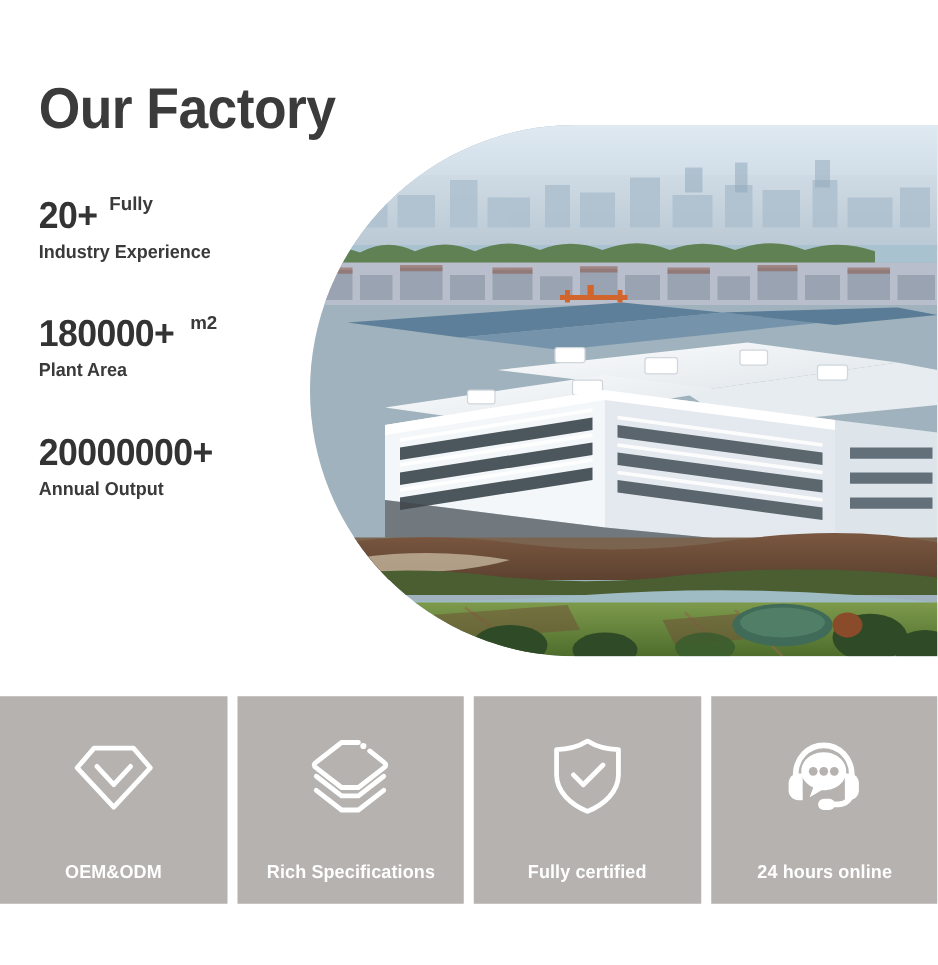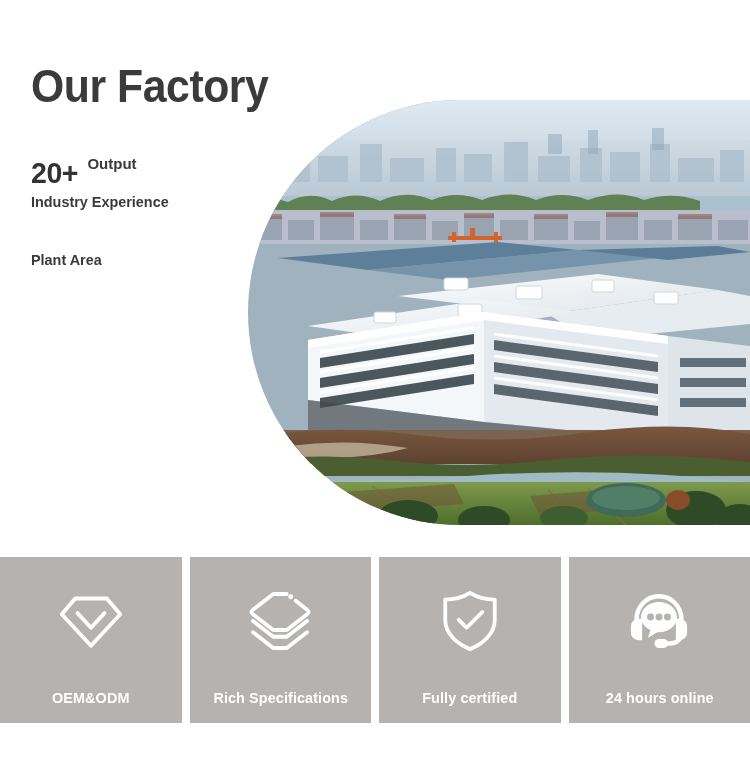--- a/index.html
+++ b/index.html
@@ -281,29 +281,40 @@
       </svg>
     </div>
 
     <h1 class="page-title">Our Factory</h1>
 
     <div class="stats">
 
       <div class="stat">
         <div class="stat-top">
           <span class="stat-value">20+</span>
-          <span class="stat-unit">Output</span>
+          <span class="stat-unit">Fully</span>
         </div>
         <div class="stat-label">Industry Experience</div>
       </div>
 
       <div class="stat">
+        <div class="stat-top">
+          <span class="stat-value">180000+</span>
+          <span class="stat-unit">m2</span>
+        </div>
         <div class="stat-label">Plant Area</div>
       </div>
 
+      <div class="stat">
+        <div class="stat-top">
+          <span class="stat-value">20000000+</span>
+          <span class="stat-unit"></span>
+        </div>
+        <div class="stat-label">Annual Output</div>
+      </div>
 
     </div>
   </div>
 
   <div class="features">
 
     <div class="feature-card">
       <div class="feature-icon">
         <svg viewBox="0 0 64 64" fill="none" stroke="#ffffff" stroke-width="3.4" stroke-linecap="round" stroke-linejoin="round">
           <path d="M18 12 H46 L58 26 L32 54 L6 26 Z"></path>

